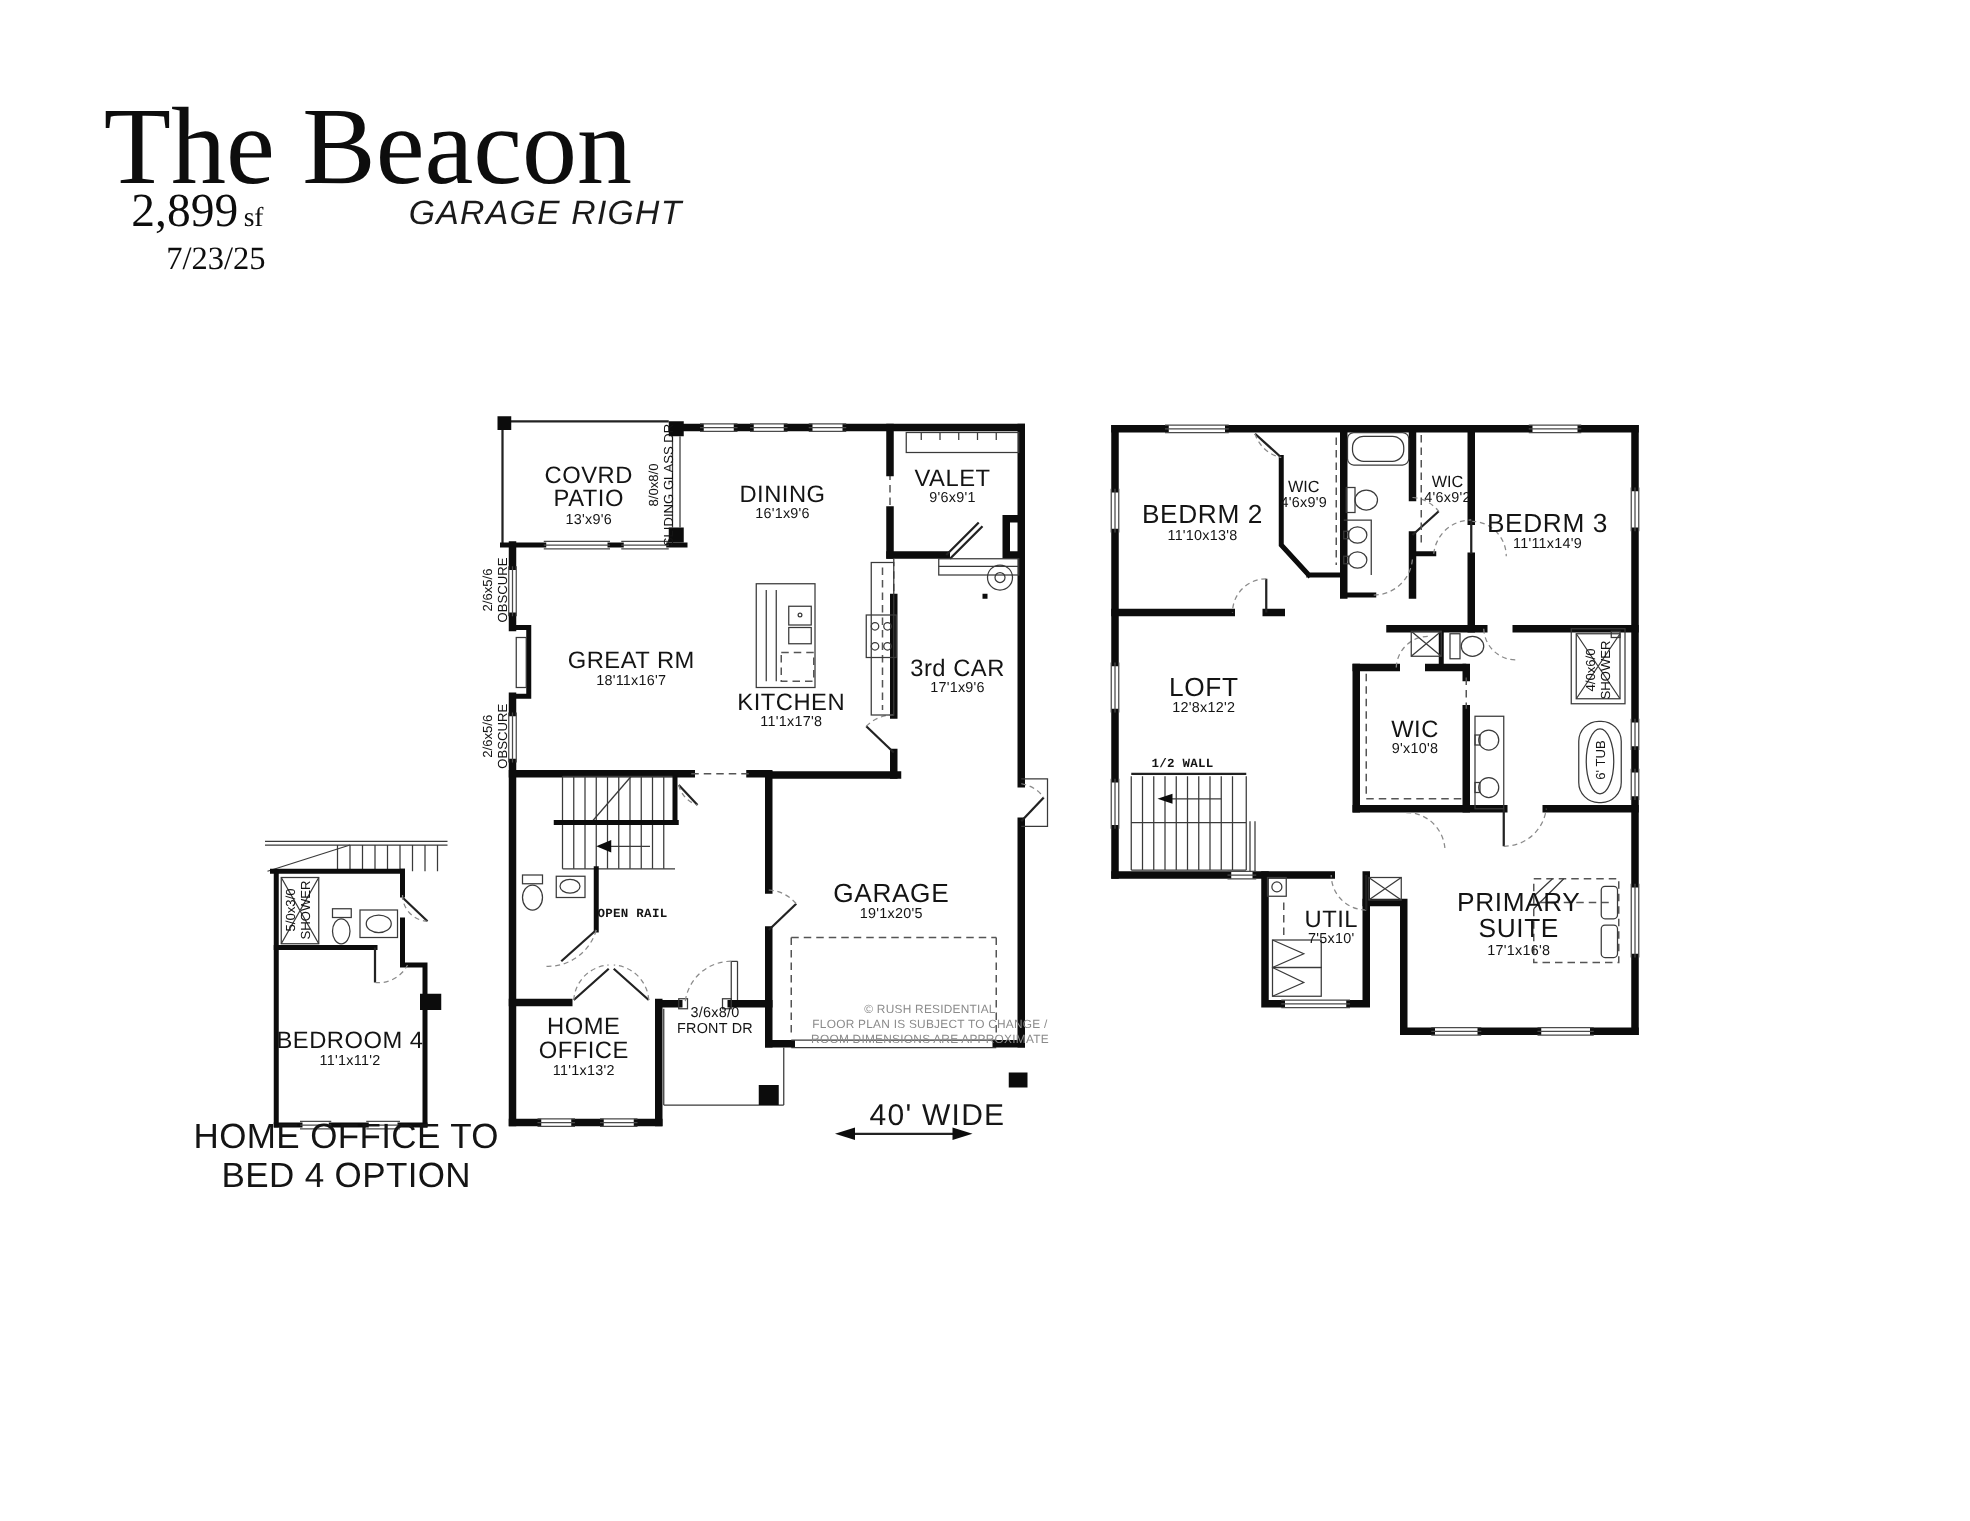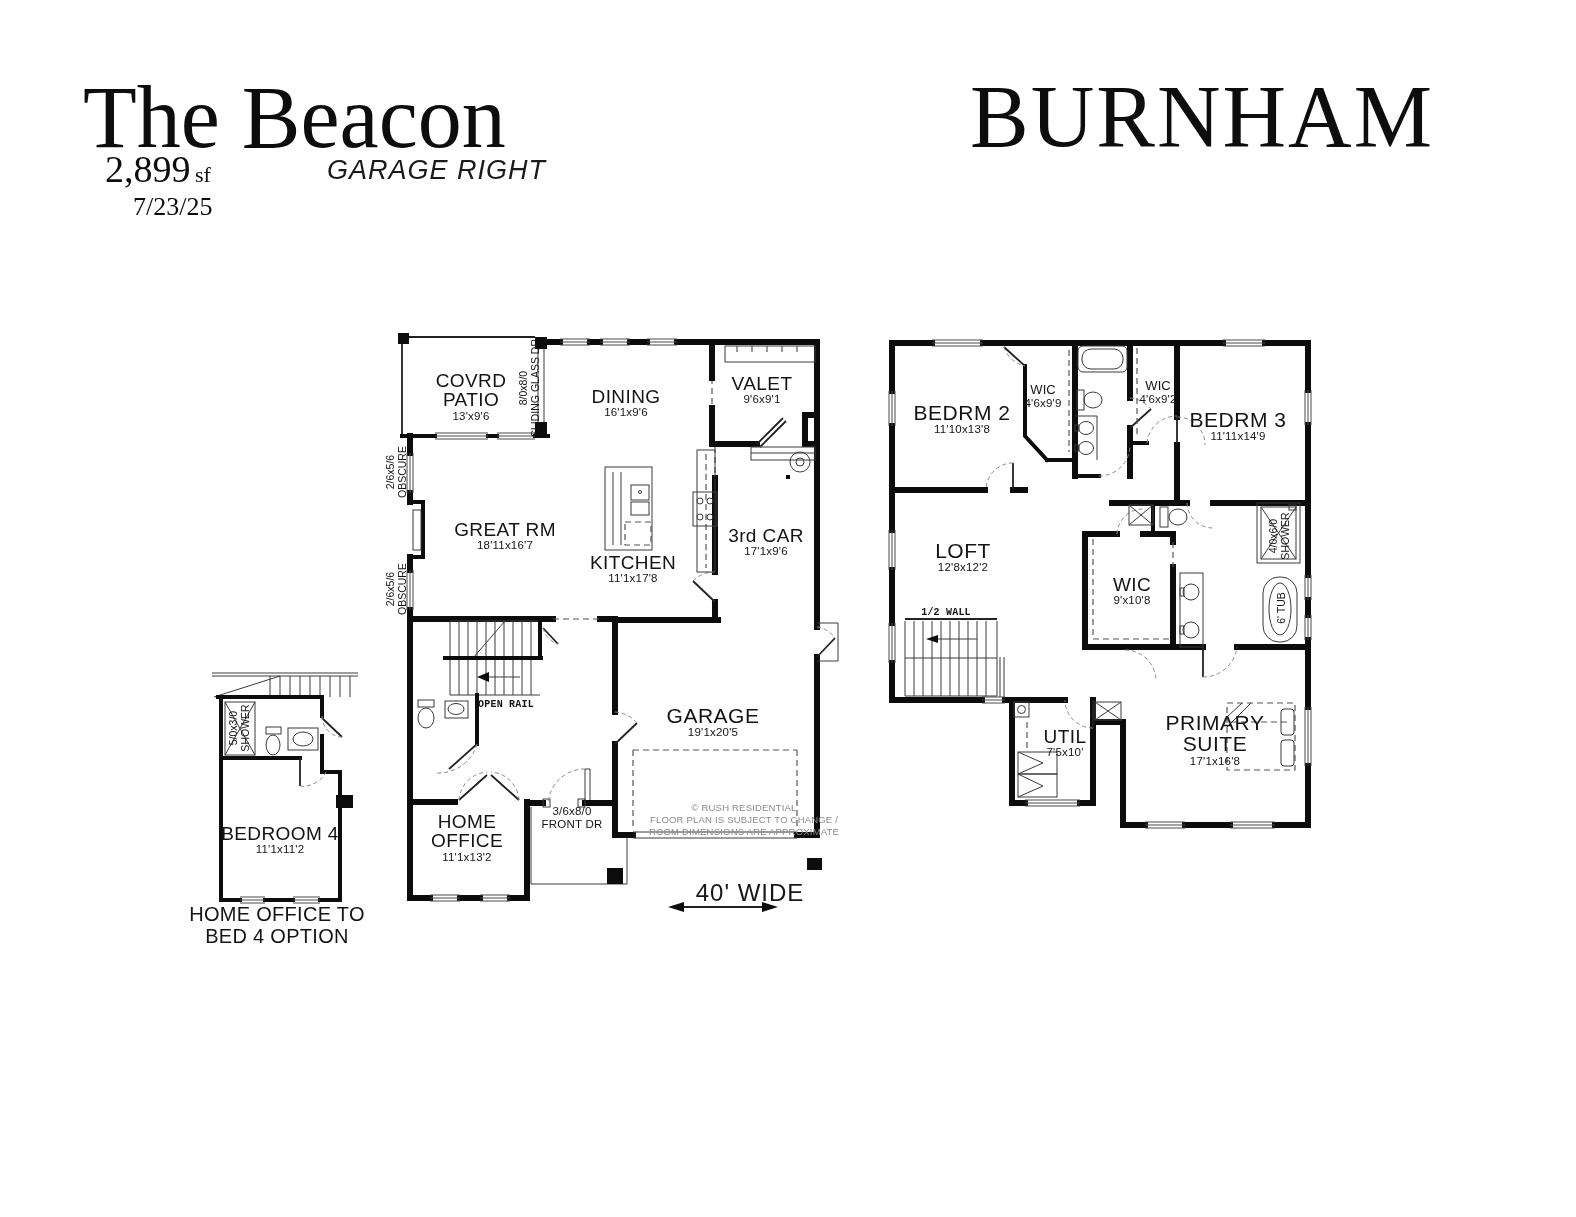--- a/index.html
+++ b/index.html
@@ -19,21 +19,21 @@
   .lbl{position:absolute;transform:translate(-50%,-50%);text-align:center;white-space:nowrap;color:#141414;}
   .lbl .nm{font-size:19px;line-height:1.02;letter-spacing:.4px;}
   .lbl .nm-lg{font-size:21px;line-height:1.02;letter-spacing:.5px;}
   .lbl .nm-sm{font-size:13px;line-height:1.05;}
   .lbl .dim{font-size:11.5px;line-height:1.15;letter-spacing:.2px;}
   .lbl.rot{transform:translate(-50%,-50%) rotate(-90deg);}
   .lbl .v{font-size:10.5px;line-height:1.12;}
   .tiny{font-size:10px;font-weight:bold;letter-spacing:.2px;font-family:Liberation Mono, monospace;}
   .note{font-size:9.5px;line-height:1.25;color:#8a8a8a;letter-spacing:.2px;margin-left:28px;}
   .wide-note{font-size:24px;letter-spacing:1px;color:#161616;margin-left:28px;}
-  .caption{font-size:20px;line-height:1.12;letter-spacing:.3px;color:#141414;}
+  .caption{font-size:28px;line-height:1.12;letter-spacing:.3px;color:#141414;}
   
   svg{position:absolute;overflow:visible;}
   .w{stroke:#0c0c0c;stroke-width:6;fill:none;stroke-linecap:square;}
   .w4{stroke:#0c0c0c;stroke-width:4;fill:none;stroke-linecap:square;}
   .t{stroke:#3a3a3a;stroke-width:1;fill:none;}
   .t2{stroke:#222;stroke-width:1.8;fill:none;}
   .win{stroke:#4a4a4a;stroke-width:1;fill:none;}
   .d{stroke:#555;stroke-width:1.2;fill:none;stroke-dasharray:6 4;}
   .dd{stroke:#8a8a8a;stroke-width:1;fill:none;stroke-dasharray:4 3;}
   .blk{fill:#0c0c0c;stroke:none;}
@@ -45,21 +45,20 @@
 
 <div id="sheet">
 
   <div id="plan-name" class="serif">The Beacon</div>
   <div id="area" class="serif">
     <span>2,899</span><span class="unit"> </span><span class="unit">sf</span>
   </div>
   <div id="date" class="serif">7/23/25</div>
   <div id="garage-variant">GARAGE RIGHT</div>
   <div id="community" class="serif">
-    <div class="l1">BURNHAM</div>
   </div>
 
   <svg style="left:385px;top:332px" width="478" height="585" viewBox="0 0 478 585">
     <g>
       <path class="t2" d="M17,5 H150 M17,5 V104"></path>
       <rect class="blk" x="13" y="1" width="11" height="11"></rect>
       <rect class="blk" x="150" y="5" width="12" height="12"></rect>
       <rect class="blk" x="150" y="90" width="12" height="12"></rect>
       <path class="t" d="M153,17 V90 M159,17 V90"></path>
       <path class="w4" d="M17,104 H50 M103,104 H112 M150,104 H163"></path>
@@ -330,21 +329,21 @@
     <div class="dim">18'11x16'7</div>
   </div>
   <div class="lbl" style="left:633px;top:569px">
     <div class="nm">KITCHEN</div>
     <div class="dim">11'1x17'8</div>
   </div>
   <div class="lbl" style="left:766px;top:542px">
     <div class="nm">3rd CAR</div>
     <div class="dim">17'1x9'6</div>
   </div>
-  <div class="lbl tiny" style="left:506px;top:704px">OPEN RAIL</div>
+  <div class="lbl tiny" style="left:506px;top:732px">OPEN RAIL</div>
   <div class="lbl" style="left:713px;top:722px">
     <div class="nm-lg">GARAGE</div>
     <div class="dim">19'1x20'5</div>
   </div>
   <div class="lbl" style="left:467px;top:838px">
     <div class="nm">HOME</div>
     <div class="nm">OFFICE</div>
     <div class="dim">11'1x13'2</div>
   </div>
   <div class="lbl" style="left:572px;top:818px">

